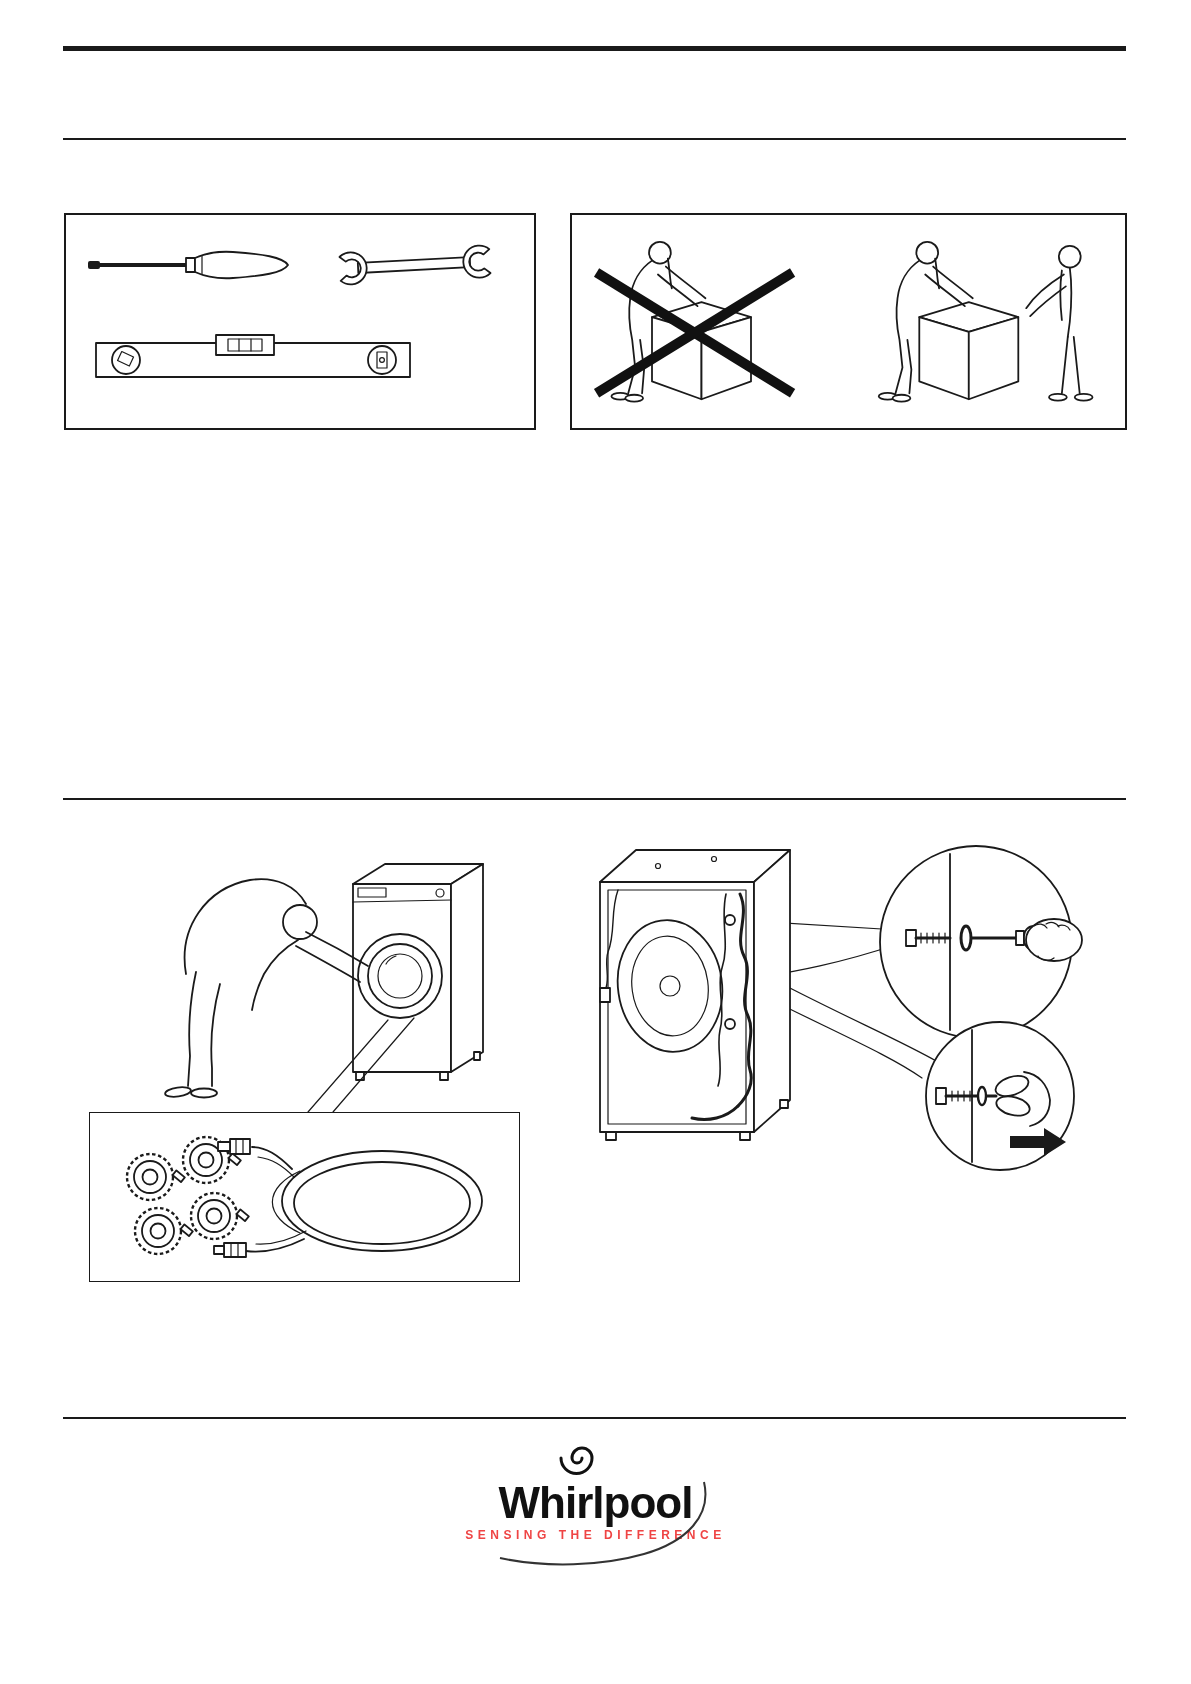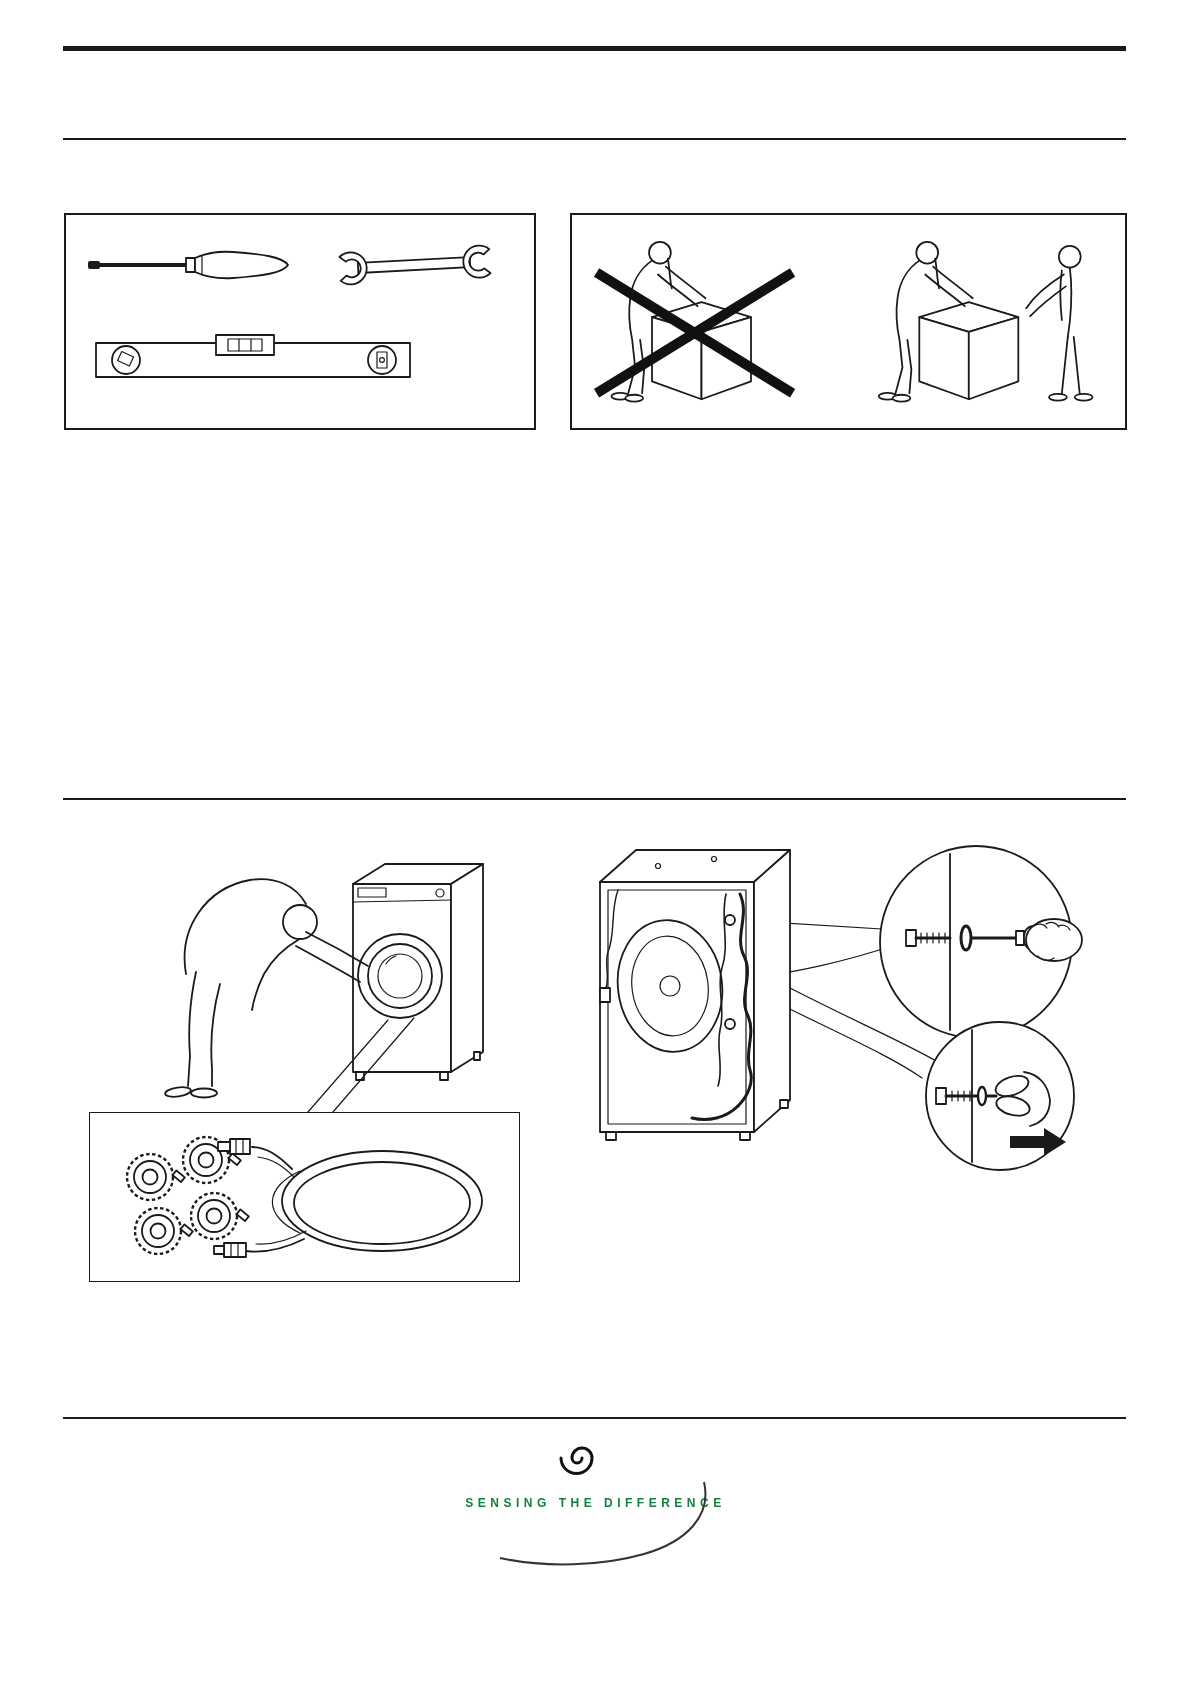--- a/index.html
+++ b/index.html
@@ -11,21 +11,21 @@
   
   .s  {fill:none;stroke:#1a1a1a;stroke-width:1.8;stroke-linecap:round;stroke-linejoin:round;}
   .s2 {fill:none;stroke:#1a1a1a;stroke-width:3;stroke-linecap:round;stroke-linejoin:round;}
   .sw {fill:#ffffff;stroke:#1a1a1a;stroke-width:1.8;stroke-linejoin:round;}
   .sf {fill:#1a1a1a;stroke:none;}
   .xline{stroke:#111;stroke-width:10;stroke-linecap:butt;}
   .ridge{fill:#fff;stroke:#1a1a1a;stroke-width:2.4;stroke-dasharray:3.5 2.6;}
   
   .logo-wrap{position:absolute;top:1436px;left:50%;transform:translateX(-50%);width:300px;text-align:center;}
   .logo-word{position:relative;font-size:44px;font-weight:bold;letter-spacing:-1px;color:#111;line-height:1.05;}
-  .tagline{margin-top:16px;font-size:12px;font-weight:bold;letter-spacing:4.5px;color:#15803d;}
+  .tagline{margin-top:2px;font-size:12px;font-weight:bold;letter-spacing:4.5px;color:#ef4444;}
   .swoosh{position:absolute;left:16px;top:40px;pointer-events:none;}
 </style>
 </head>
 <body>
 
 <div class="page">
 
   <div class="rule" style="left:63px;top:46px;width:1063px;height:5px;"></div>
   <div class="rule" style="left:63px;top:138px;width:1063px;height:2px;"></div>
   <div class="rule" style="left:63px;top:798px;width:1063px;height:2px;"></div>
@@ -254,19 +254,20 @@
       <ellipse cx="455" cy="282" rx="17" ry="9" class="sw" transform="rotate(14 455 282)"></ellipse>
       <path d="M466 248 C480 250 490 260 492 276 C492 290 484 299 472 302" class="s"></path>
       <polygon points="452,312 486,312 486,304 508,318 486,332 486,324 452,324" class="sf"></polygon>
     </g>
   </svg>
 
   <div class="logo-wrap">
     <svg width="48" height="44" viewBox="0 0 48 44" style="display:block;margin:0 auto 0 110px;">
       <path d="M26 22 a5 5 0 1 1 -10 0 a10 10 0 1 1 20 0 a15.5 15.5 0 1 1 -31 0" fill="none" stroke="#111" stroke-width="3" stroke-linecap="round"></path>
     </svg>
+    <div class="logo-word">Whirlpool</div>
     <svg class="swoosh" width="260" height="95" viewBox="0 0 260 95">
       <path d="M242 6 C250 40 224 66 182 78 C140 90 84 92 38 82" fill="none" stroke="#333" stroke-width="2"></path>
     </svg>
     <div class="tagline">SENSING THE DIFFERENCE</div>
   </div>
 
 </div>
 
 </body></html>

